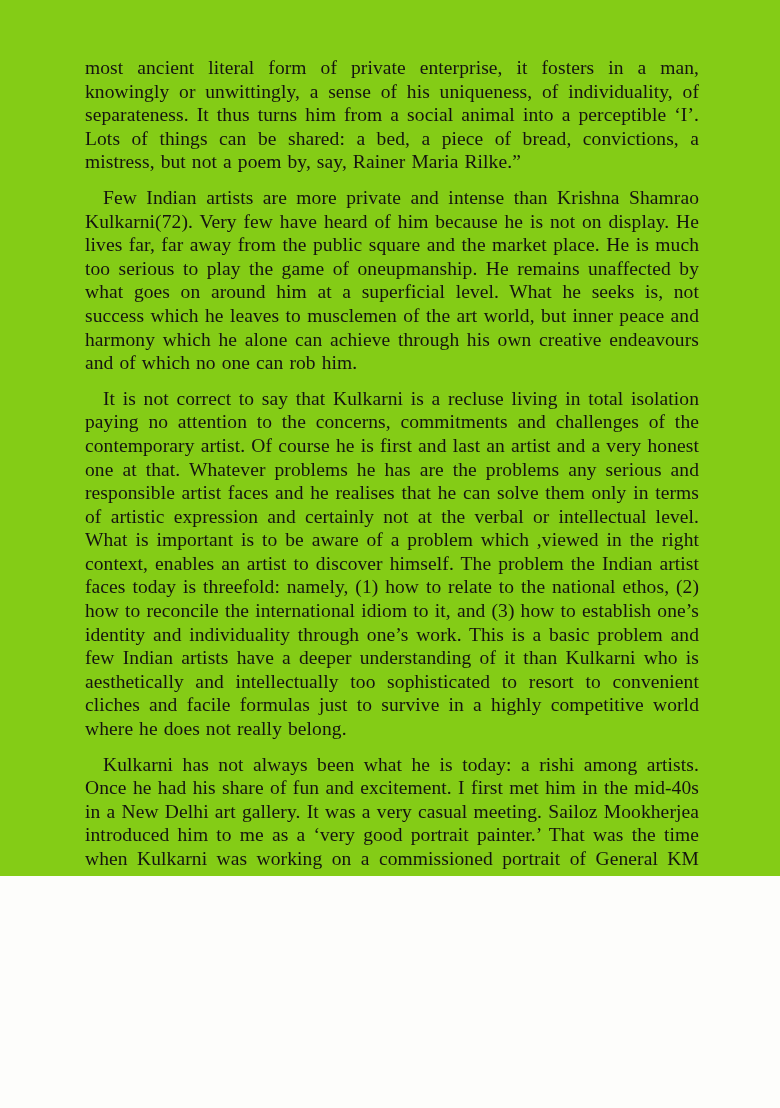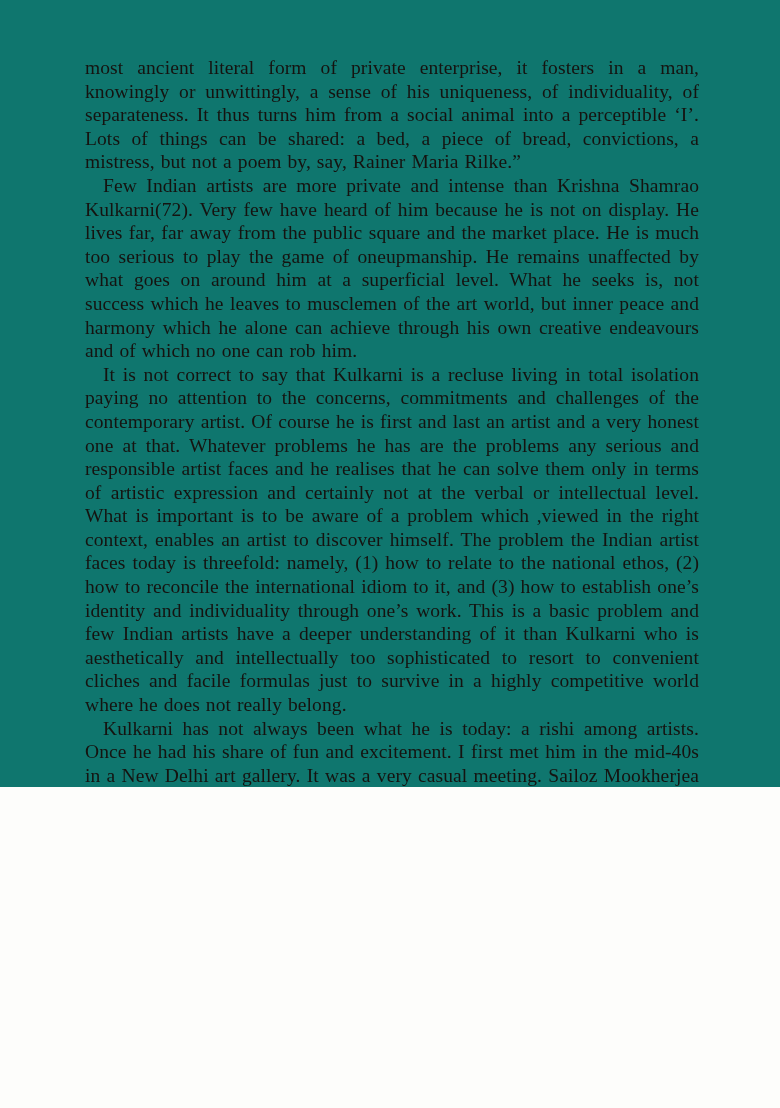--- a/index.html
+++ b/index.html
@@ -3,22 +3,22 @@
 <meta charset="utf-8">
 <style>
   html, body {
     margin: 0;
     padding: 0;
     background: #fdfdfb;
   }
   .scan-page {
     position: relative;
     width: 780px;
-    height: 787px;
-    background: #0f766e;
+    height: 876px;
+    background: #84cc16;
     overflow: hidden;
     font-family: "Liberation Serif", "DejaVu Serif", serif;
     color: #151310;
   }
   .text-column {
     position: absolute;
     left: 85px;
     top: 56px;
     width: 614px;
   }
@@ -26,20 +26,21 @@
     margin: 0;
     font-size: 19.5px;
     line-height: 23.6px;
     text-align: justify;
     text-justify: inter-word;
     letter-spacing: 0.1px;
     word-spacing: 1px;
   }
   .text-column p.indented {
     text-indent: 18px;
+    margin-top: 12px;
   }
 </style>
 </head>
 <body>
 
 <div class="scan-page">
   <div class="text-column">
     <p>most ancient literal form of private enterprise, it fosters in a man, knowingly or unwittingly, a sense of his uniqueness, of individuality, of separateness. It thus turns him from a social animal into a perceptible ‘I’. Lots of things can be shared: a bed, a piece of bread, convictions, a mistress, but not a poem by, say, Rainer Maria Rilke.”</p>
     <p class="indented">Few Indian artists are more private and intense than Krishna Shamrao Kulkarni(72). Very few have heard of him because he is not on display. He lives far, far away from the public square and the market place. He is much too serious to play the game of oneupmanship. He remains unaffected by what goes on around him at a superficial level. What he seeks is, not success which he leaves to musclemen of the art world, but inner peace and harmony which he alone can achieve through his own creative endeavours and of which no one can rob him.</p>
     <p class="indented">It is not correct to say that Kulkarni is a recluse living in total isolation paying no attention to the concerns, commitments and challenges of the contemporary artist. Of course he is first and last an artist and a very honest one at that. Whatever problems he has are the problems any serious and responsible artist faces and he realises that he can solve them only in terms of artistic expression and certainly not at the verbal or intellectual level. What is important is to be aware of a problem which ,viewed in the right context, enables an artist to discover himself. The problem the Indian artist faces today is threefold: namely, (1) how to relate to the national ethos, (2) how to reconcile the international idiom to it, and (3) how to establish one’s identity and individuality through one’s work. This is a basic problem and few Indian artists have a deeper understanding of it than Kulkarni who is aesthetically and intellectually too sophisticated to resort to convenient cliches and facile formulas just to survive in a highly competitive world where he does not really belong.</p>

